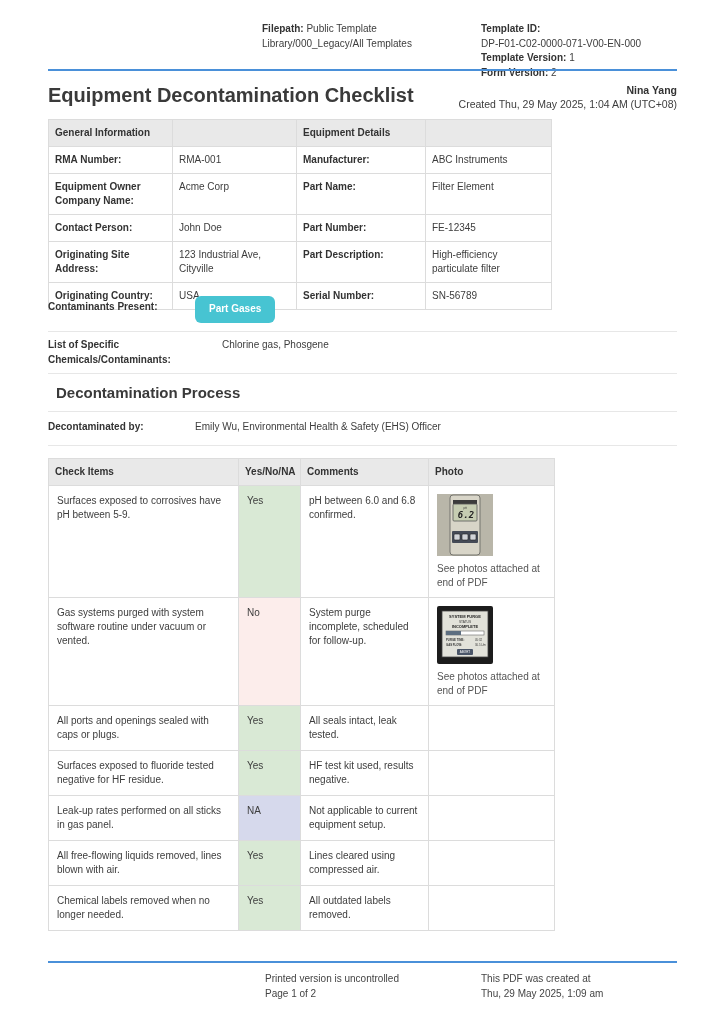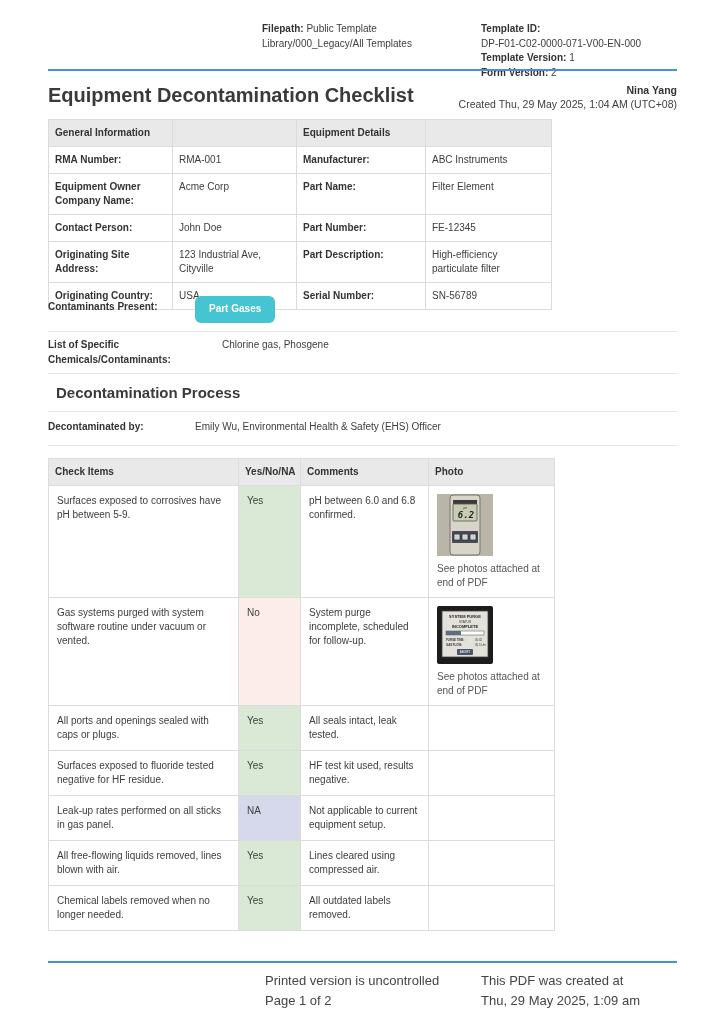--- a/index.html
+++ b/index.html
@@ -55,21 +55,21 @@
   .kv-row{position:absolute;left:48px;width:629px;font-size:10px;line-height:1.45;}
   .kv-label{display:inline-block;width:147px;font-weight:bold;color:#333;vertical-align:top;}
   .kv-label-narrow{width:150px;margin-right:24px;}
   .kv-value{display:inline-block;vertical-align:top;color:#3d3d3d;}
   .badge{
     display:inline-block;background:#47c4d2;color:#fff;font-size:10px;font-weight:bold;
     padding:6px 14px;border-radius:6px;position:relative;top:-4px;
   }
   .section-heading{position:absolute;left:56px;font-size:15px;font-weight:bold;color:#3a3a3a;margin:0;}
   
-  .footer-block{position:absolute;top:971px;font-size:13px;line-height:1.5;color:#444;}
+  .footer-block{position:absolute;top:971px;font-size:10px;line-height:1.5;color:#444;}
   .footer-left{left:265px;}
   .footer-right{left:481px;}
 </style>
 </head>
 <body>
 
 <div class="page">
 
 
   <div class="meta meta-1">

